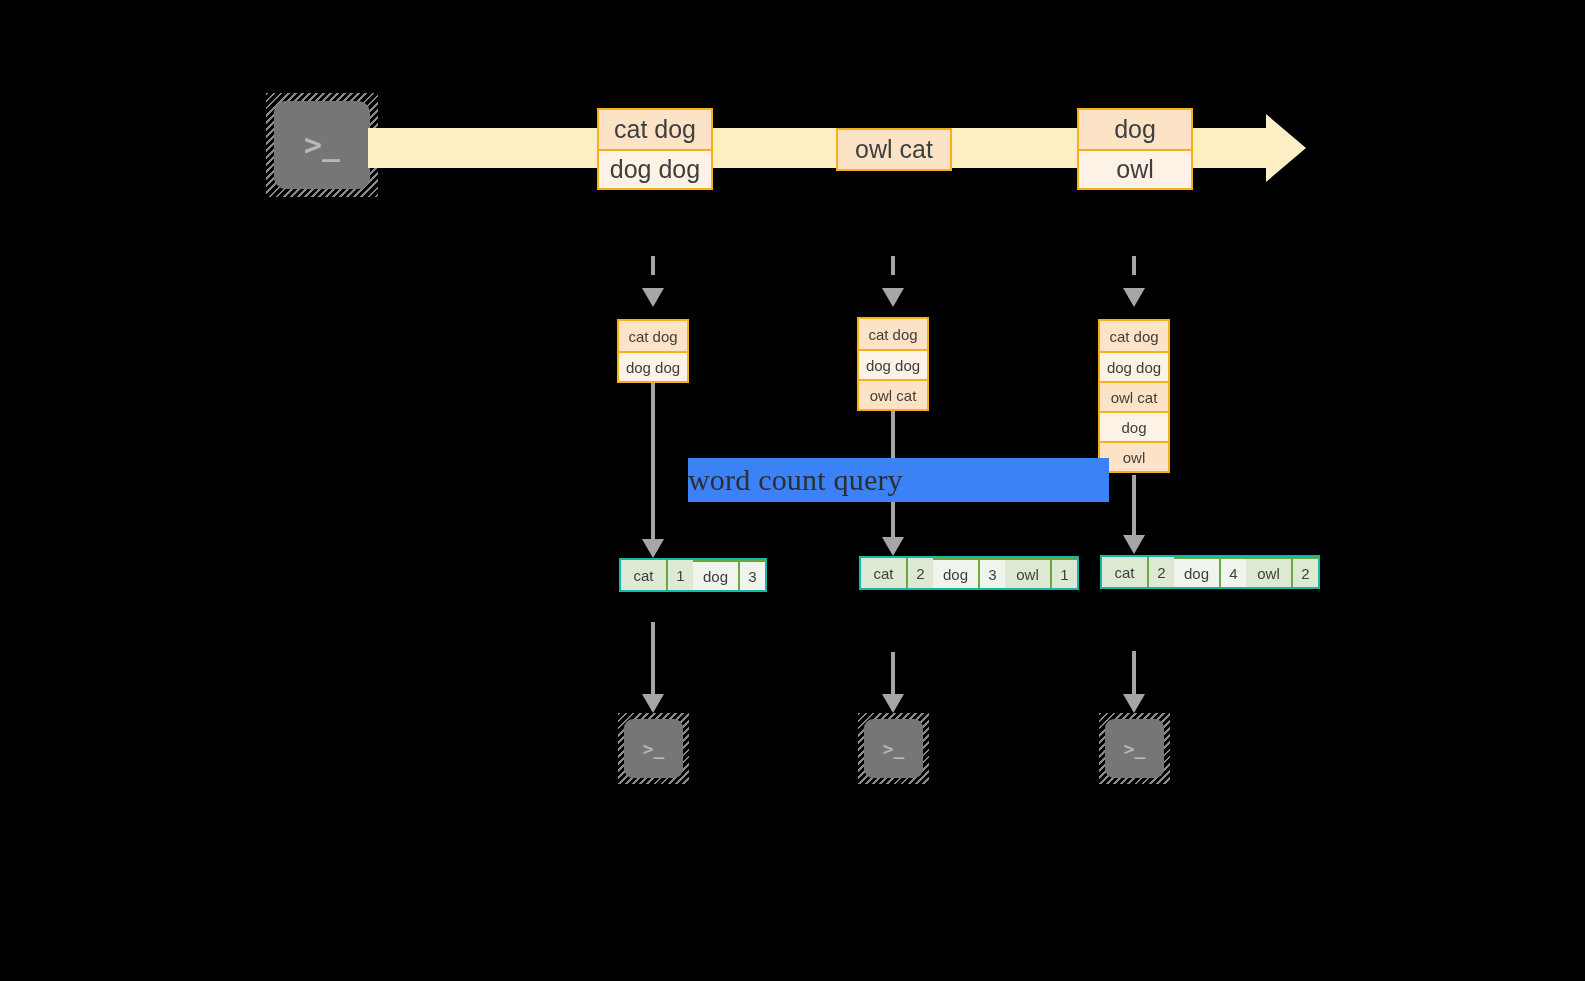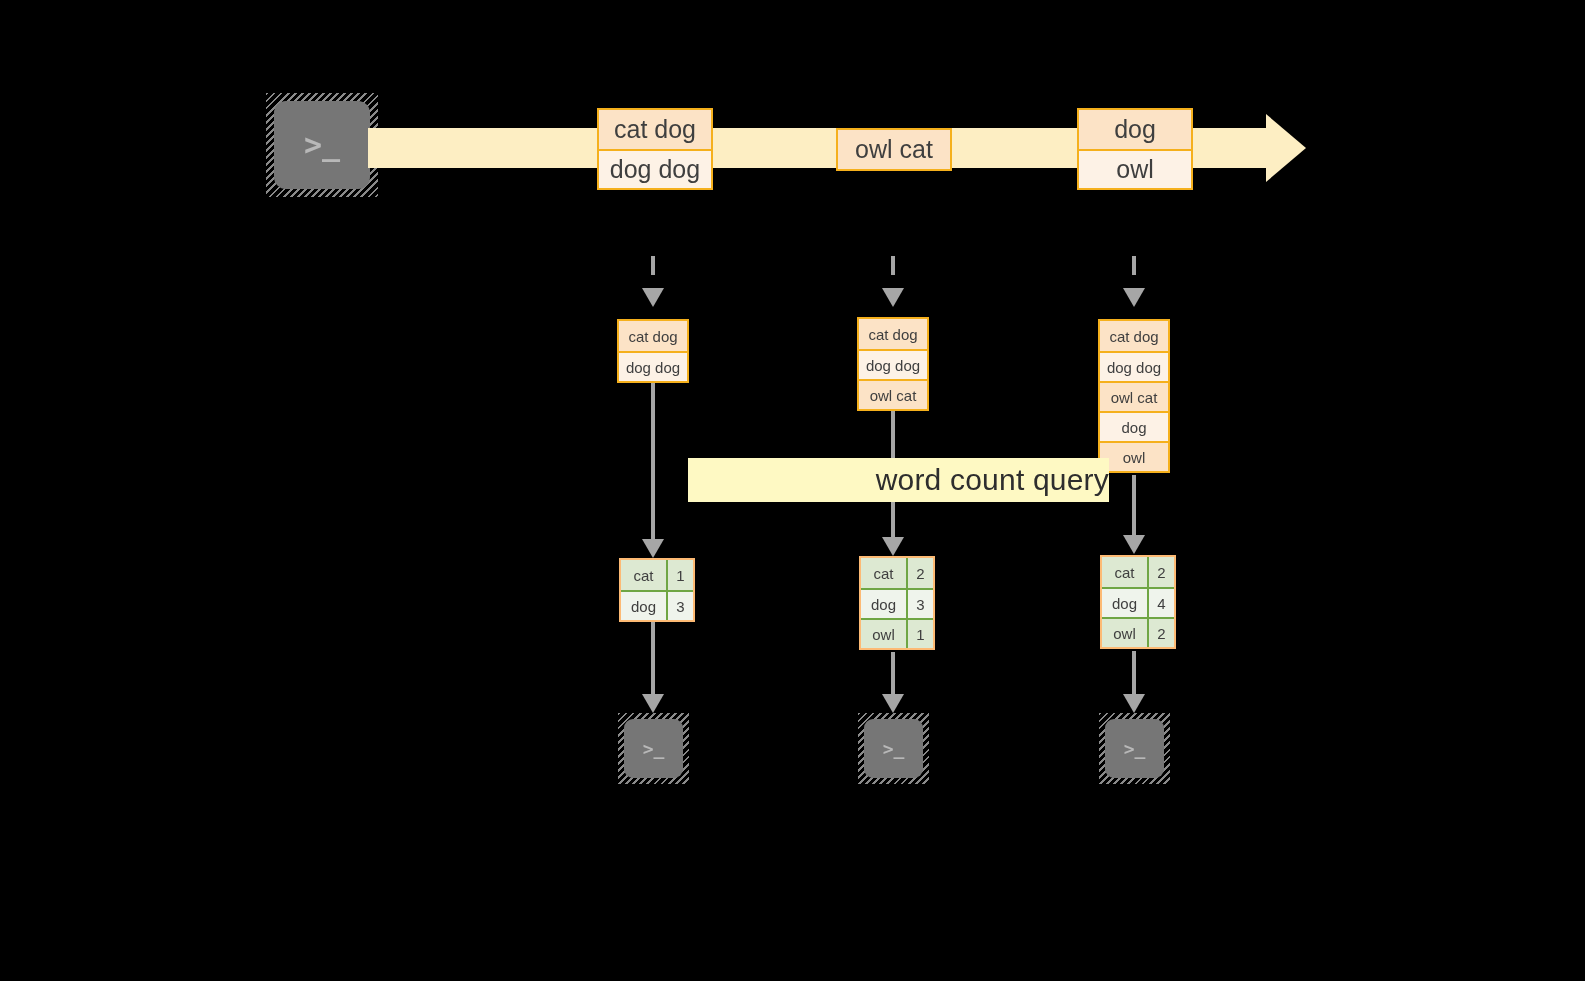--- a/index.html
+++ b/index.html
@@ -87,23 +87,23 @@
   .msgbox .row.dark  { background: #fce3c6; }
   .msgbox .row.light { background: #fdf2e6; }
 
   .msgbox.big .row  { height: 39px; font-size: 25px; }
   .msgbox.mini .row { height: 30px; font-size: 15px; }
 
   
   .greenbox {
     position: absolute;
     box-sizing: border-box;
-    border: 2px solid #fdba74;
-    display: flex;
-    flex-direction: column;
+    border: 2px solid #14b8a6;
+    display: flex;
+    flex-direction: row;
   }
   .greenbox .grow {
     display: flex;
     height: 30px;
     box-sizing: border-box;
   }
   .greenbox .grow + .grow { border-top: 2px solid #6fa644; }
   .greenbox .gc {
     box-sizing: border-box;
     display: flex;
@@ -134,24 +134,25 @@
     position: absolute;
     width: 0; height: 0;
     border-left: 11px solid transparent;
     border-right: 11px solid transparent;
     border-top: 19px solid #a6a6a6;
   }
 
   
   .banner {
     position: absolute;
-    background: #fef9c3;
+    background: #3b82f6;
     display: flex;
     align-items: center;
-    justify-content: flex-end;
+    justify-content: flex-start;
+    font-family: Liberation Serif, serif;
   }
   .banner .txt {
     font-size: 30px;
     color: #2e2e2e;
     white-space: nowrap;
     letter-spacing: 0.2px;
   }
 </style>
 </head>
 <body>

